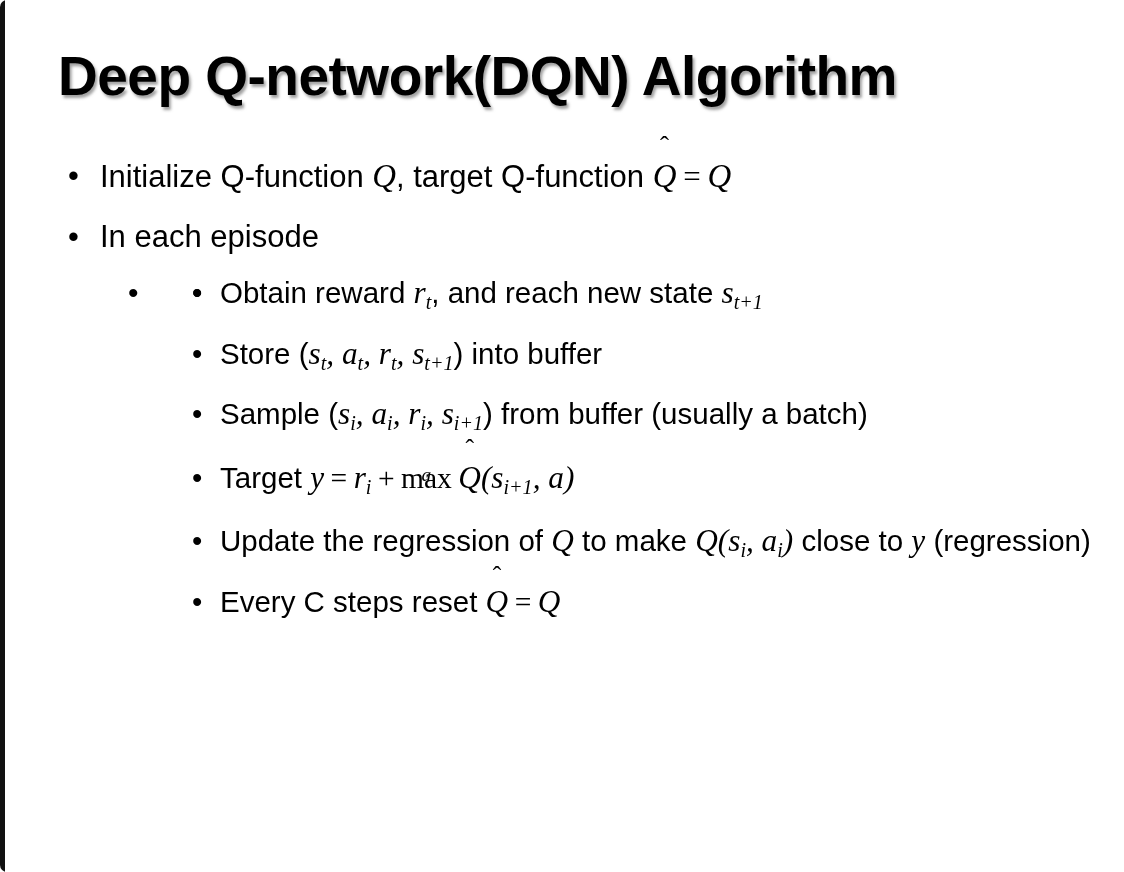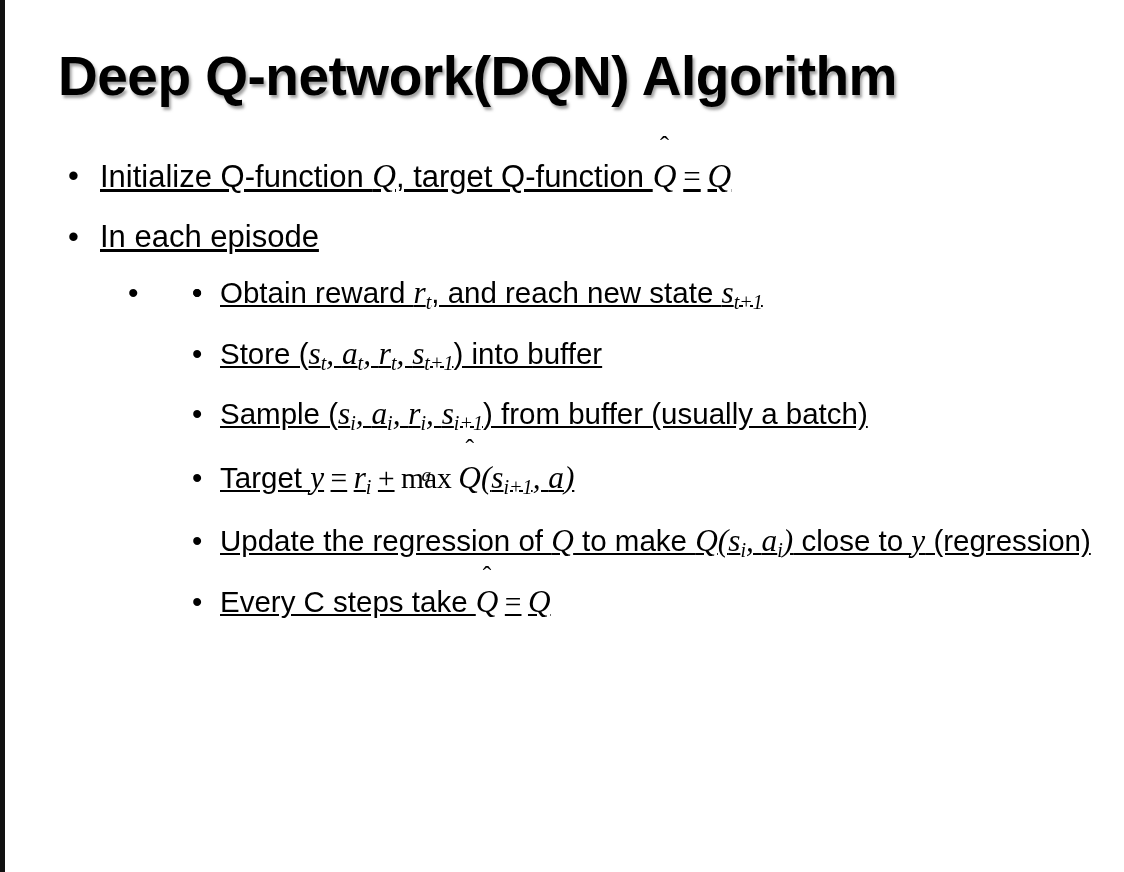--- a/index.html
+++ b/index.html
@@ -10,20 +10,21 @@
   body {
     font-family: "Liberation Sans", sans-serif;
   }
   #slide {
     position: relative;
     width: 1124px;
     height: 872px;
     background: #ffffff;
     overflow: hidden;
     box-sizing: border-box;
+    border-radius: 7px;
   }
   
   #edge-bar {
     position: absolute;
     left: 0;
     top: 0;
     width: 5px;
     height: 872px;
     background: #111111;
   }
@@ -53,21 +54,20 @@
     box-sizing: border-box;
   }
   .bullet .marker {
     position: absolute;
     left: 0;
     top: 0;
     line-height: inherit;
   }
   .bullet .content {
     display: block;
-    text-decoration: underline;
   }
 
   
   .lvl1 {
     padding-left: 68px;
     font-size: 31px;
     line-height: 60px;
     margin-bottom: 0;
   }
   .lvl1 .marker { left: 68px; }
@@ -191,17 +191,17 @@
       <span class="content"><span>Target </span><span class="m">y</span><span class="sp"></span><span class="mu">=</span><span class="sp"></span><span class="m">r</span><span class="sub">i</span><span class="sp"></span><span class="mu">+</span><span class="sp"></span><span class="op"><span>max</span><span class="oplim">a</span></span><span class="sp"></span><span class="m hat"><span class="hatmark">̂</span><span>Q</span></span><span class="m">(</span><span class="m">s</span><span class="sub">i+1</span><span class="m">, </span><span class="m">a</span><span class="m">)</span></span>
     </div>
 
     <div class="bullet lvl3">
       <span class="marker">•</span>
       <span class="content"><span>Update the regression of </span><span class="m">Q</span><span> to make </span><span class="m">Q</span><span class="m">(</span><span class="m">s</span><span class="sub">i</span><span class="m">, </span><span class="m">a</span><span class="sub">i</span><span class="m">)</span><span> close to </span><span class="m">y</span><span> (regression)</span></span>
     </div>
 
     <div class="bullet lvl3">
       <span class="marker">•</span>
-      <span class="content"><span>Every C steps take </span><span class="m hat"><span class="hatmark">̂</span><span>Q</span></span><span class="sp"></span><span class="mu">=</span><span class="sp"></span><span class="m">Q</span></span>
+      <span class="content"><span>Every C steps reset </span><span class="m hat"><span class="hatmark">̂</span><span>Q</span></span><span class="sp"></span><span class="mu">=</span><span class="sp"></span><span class="m">Q</span></span>
     </div>
 
   </div>
 </div>
 
 </body></html>

